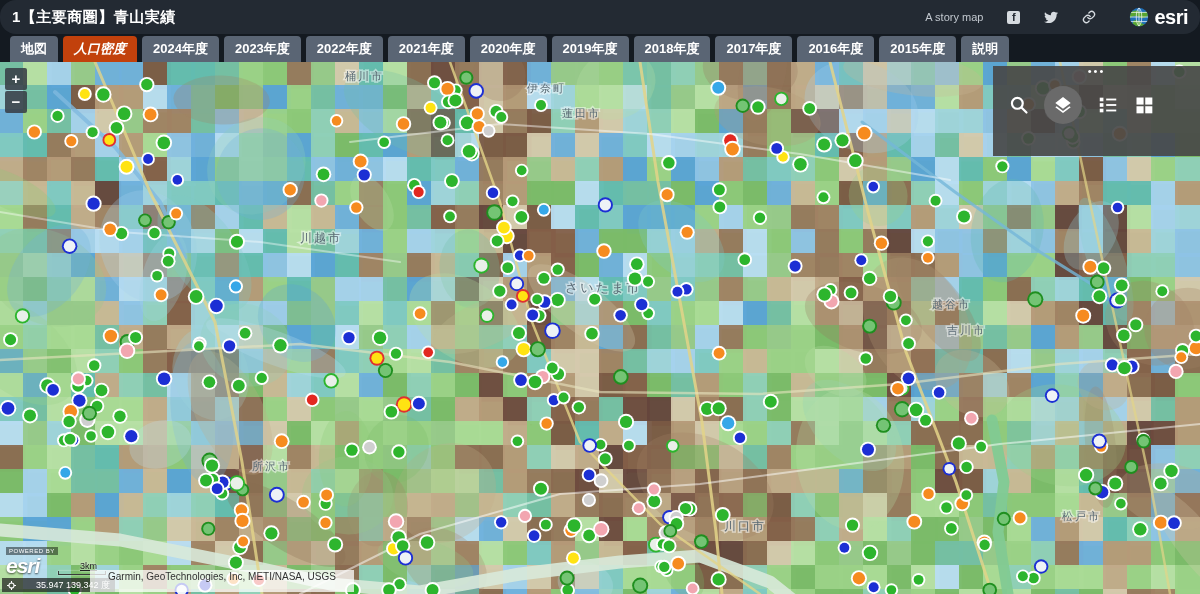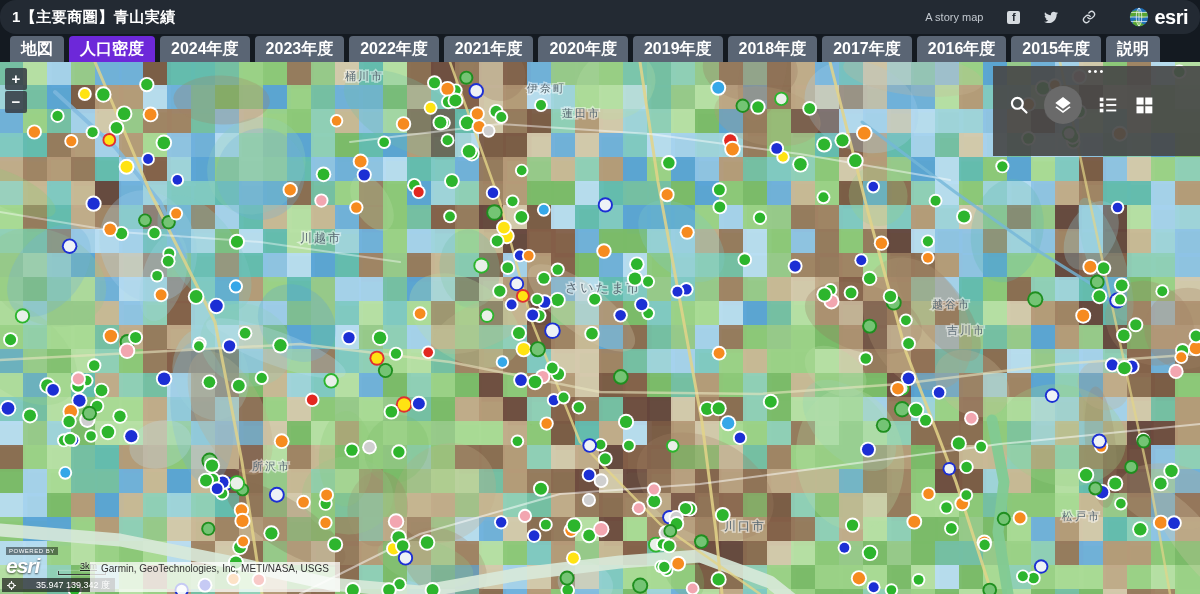--- a/index.html
+++ b/index.html
@@ -13,22 +13,22 @@
   .story-lbl { color:#c2c8cf; font-size:11px; }
   .hicon { width:14px; height:14px; display:flex; align-items:center; justify-content:center; cursor:pointer; }
   .fb { width:13px; height:13px; background:#d6dbe0; border-radius:2px; color:#232a33;
         font-size:11px; font-weight:bold; display:flex; align-items:center; justify-content:center; }
   .esri-wordmark { display:flex; align-items:center; gap:4px; margin-left:8px; cursor:pointer; }
   .esri-wordmark span { color:#fff; font-size:20px; font-weight:bold; letter-spacing:-.5px; }
 
   
   .tabbar { height:28px; background:#141a21; display:flex; align-items:flex-end; padding-left:10px; }
   .tab { height:26px; line-height:26px; padding:0 11px; margin-right:5px; border-radius:4px 4px 0 0;
-         background:#5a6574; color:#fff; font-size:16px; font-weight:bold; cursor:pointer; white-space:nowrap; }
-  .tab.active { background:#6d28d9; }
+         background:#5a6574; color:#fff; font-size:13px; font-weight:bold; cursor:pointer; white-space:nowrap; }
+  .tab.active { background:#c2410c;font-style:italic; }
 
   
   .map-wrap { position:relative; width:1200px; height:532px; background:#8cc878; overflow:hidden; }
   #map { position:absolute; left:0; top:0; }
 
   .zoomctl { position:absolute; left:5px; top:6px; z-index:5; }
   .zoomctl button { display:block; width:22px; height:22px; margin-bottom:1px; border:none; border-radius:2px;
       background:rgba(56,62,69,.88); color:#fff; font-size:15px; font-weight:bold; cursor:pointer; line-height:20px; }
 
   .layer-panel { position:absolute; top:4px; right:0; width:207px; height:90px; z-index:5;
@@ -44,22 +44,22 @@
       letter-spacing:.5px; padding:1px 3px; }
   .powered .esri-script { display:block; margin-top:-3px; color:#fff; font-size:21px; font-weight:bold;
       font-style:italic; letter-spacing:-1px; text-shadow:0 1px 2px rgba(0,0,0,.65); }
 
   .scalebar { position:absolute; left:58px; bottom:19px; z-index:5; width:48px; }
   .scalebar span { display:block; margin-left:22px; font-size:9px; color:#222; text-shadow:0 0 2px #fff;text-decoration:underline; }
   .scalebar .sline { height:4px; border:1px solid #3a3a3a; border-top:none; box-shadow:0 0 2px rgba(255,255,255,.8); }
 
   .coords { position:absolute; left:2px; bottom:2px; z-index:5; height:14px; display:flex; align-items:center;
       gap:20px; background:rgba(32,32,32,.72); color:#fff; font-size:9px; padding:0 5px; }
-  .attribution { position:absolute; left:90px; bottom:2px; z-index:5; height:30px; line-height:14px;
-      background:rgba(255,255,255,.75); color:#323232; font-size:10px; padding:0 11px; }
+  .attribution { position:absolute; left:90px; bottom:2px; z-index:5; height:22px; line-height:14px;
+      background:rgba(255,255,255,.75); color:#323232; font-size:10px; padding:0 18px; }
 </style>
 </head>
 <body>
 
 <header class="hdr">
   <div class="hdr-title">1【主要商圏】青山実績</div>
   <div class="hdr-right">
     <span class="story-lbl">A story map</span>
     <span class="hicon fb">f</span>
     <span class="hicon">

